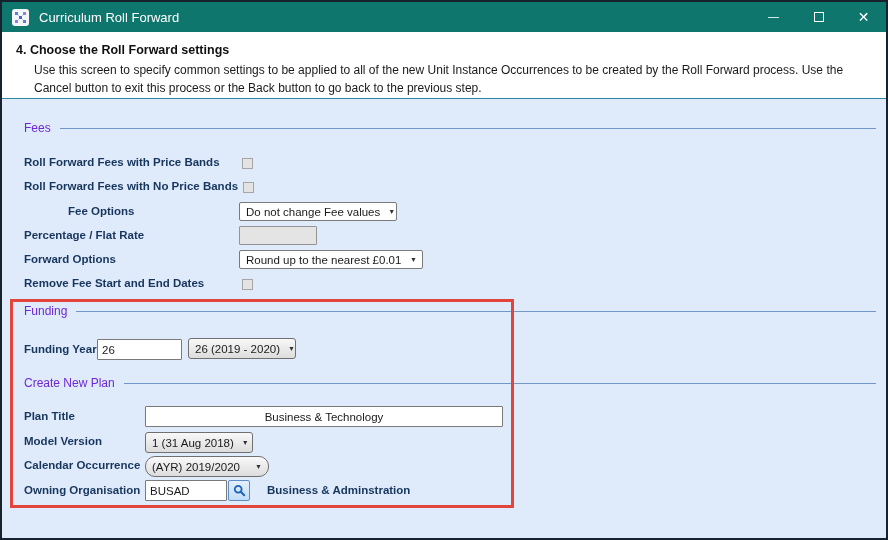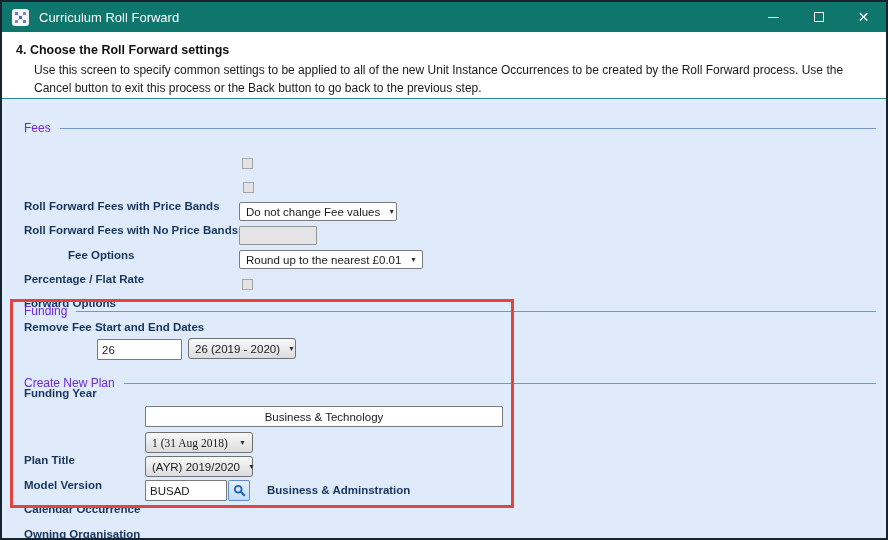--- a/index.html
+++ b/index.html
@@ -37,21 +37,21 @@
   
   .content { position: absolute; left: 0; top: 96px; width: 884px; height: 440px;
     background: #dfeafb; border-top: 1px solid #2d89a0; }
 
   .group-header { position: absolute; left: 22px; width: 852px; display: flex;
     align-items: center; }
   .group-label { font-size: 12px; color: #6d28d9; white-space: nowrap; }
   .group-line { flex: 1; height: 0; border-top: 1px solid #7396c8; margin-left: 9px; }
 
   .field-label { position: absolute; left: 22px; font-size: 11.5px; font-weight: bold;
-    color: #17365d; white-space: nowrap; margin-top: 44px; }
+    color: #17365d; white-space: nowrap; }
 
   .checkbox { position: absolute; width: 11px; height: 11px; background: #e3e3e3;
     border: 1px solid #a6a6a6; }
 
   .combo-flat {
     position: absolute; height: 19px; background: #ffffff; border: 1px solid #7a7a7a;
     border-radius: 2px; display: flex; align-items: center; justify-content: space-between;
     padding: 0 5px 0 6px; font-size: 11.5px; color: #1a1a1a; white-space: nowrap;
   }
   .combo-round {
@@ -164,27 +164,27 @@
 
     <div class="group-header" style="top: 277px;">
       <span class="group-label">Create New Plan</span>
       <span class="group-line"></span>
     </div>
 
     <div class="field-label" style="top: 311px;">Plan Title</div>
     <input class="textbox" style="left: 143px; top: 307px; width: 358px; text-align: center;" value="Business &amp; Technology">
 
     <div class="field-label" style="top: 336px;">Model Version</div>
-    <div class="combo-round" style="left: 143px; top: 333px; width: 108px; font-family: Liberation Serif, serif;">
+    <div class="combo-round" style="left: 143px; top: 333px; width: 108px;">
       <span>1 (31 Aug 2018)</span>
       <span class="combo-arrow">▼</span>
     </div>
 
     <div class="field-label" style="top: 360px;">Calendar Occurrence</div>
-    <div class="combo-round" style="left: 143px; top: 357px; width: 108px;">
+    <div class="combo-round" style="left: 143px; top: 357px; width: 124px; border-radius: 10px;">
       <span>(AYR) 2019/2020</span>
       <span class="combo-arrow">▼</span>
     </div>
 
     <div class="field-label" style="top: 385px;">Owning Organisation</div>
     <input class="textbox" style="left: 143px; top: 381px; width: 82px;" value="BUSAD">
     <div class="search-btn" style="left: 226px; top: 381px;">
       <svg width="13" height="13" viewBox="0 0 13 13">
         <circle cx="5.2" cy="5.2" r="3.4" fill="none" stroke="#1e62b8" stroke-width="1.8"></circle>
         <line x1="7.8" y1="7.8" x2="11.2" y2="11.2" stroke="#1e62b8" stroke-width="2" stroke-linecap="round"></line>

